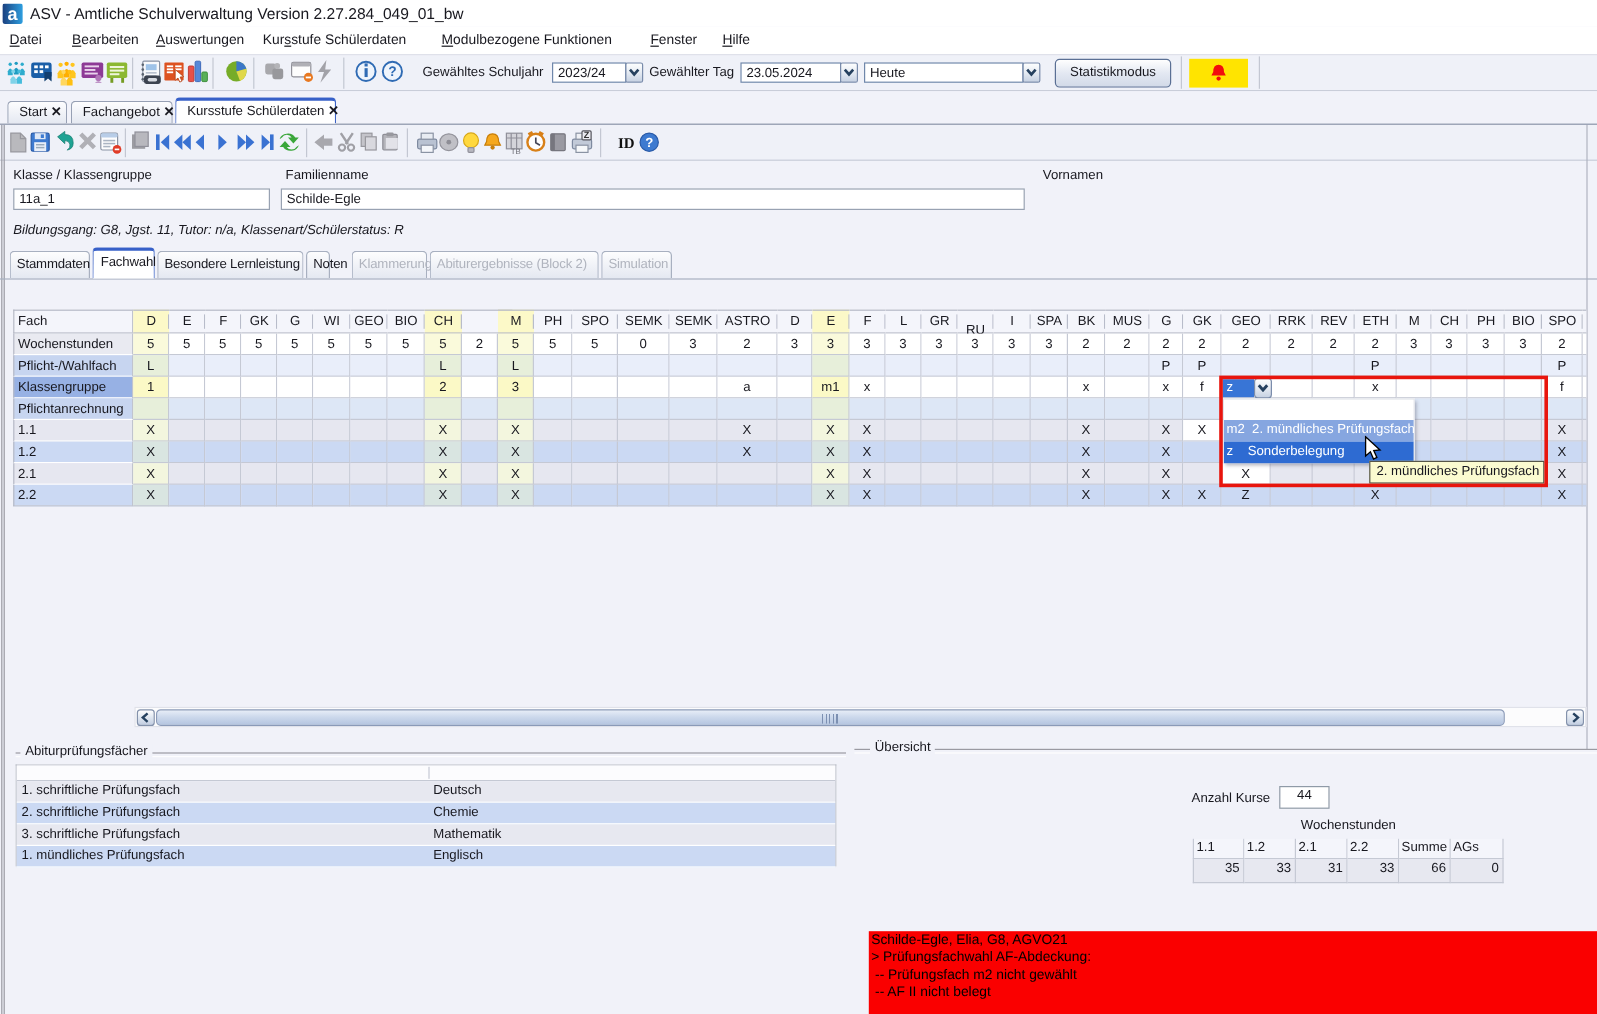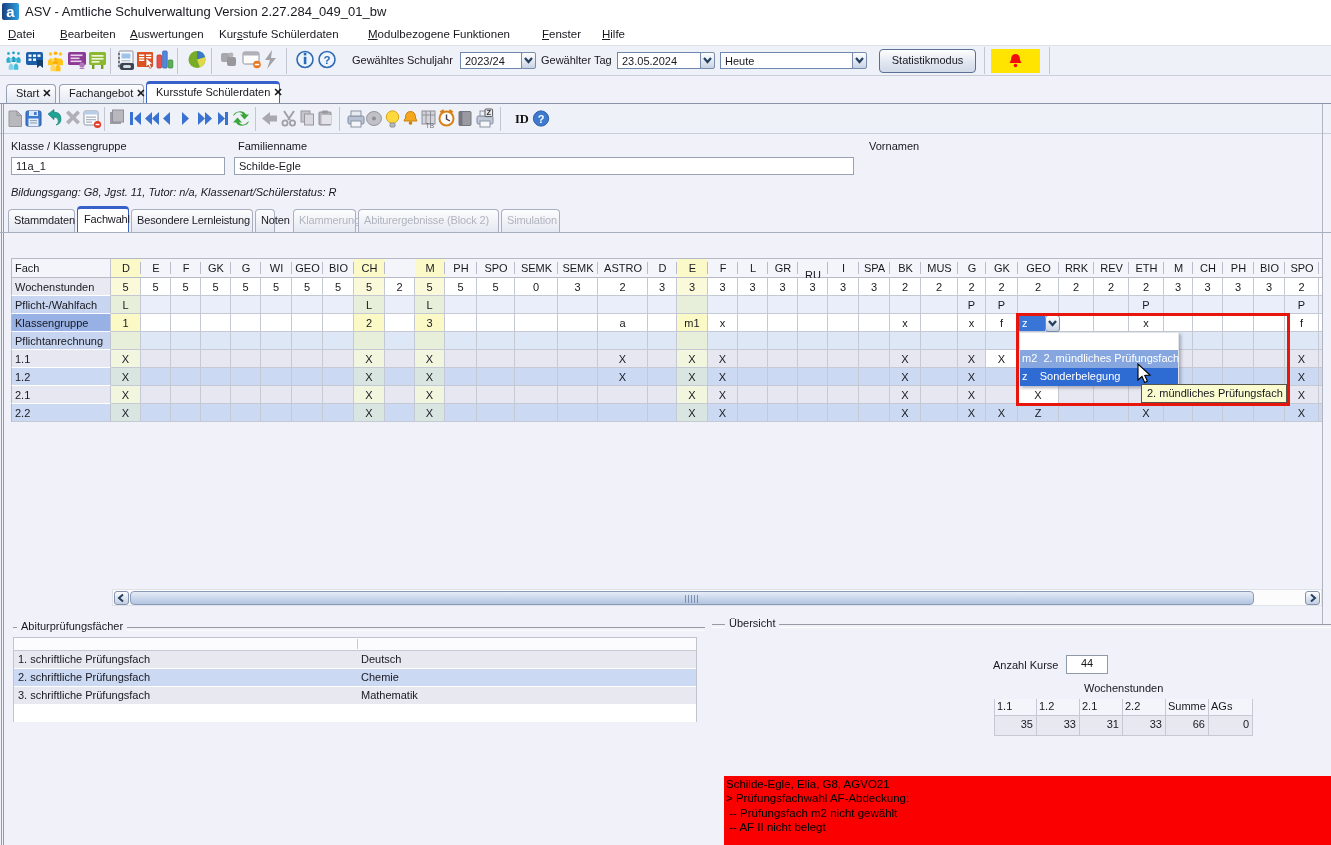--- a/index.html
+++ b/index.html
@@ -644,20 +644,24 @@
         <span style="position:absolute;left:347px;top:2px;">Deutsch</span>
 </div>
 <div style="position:absolute;left:0;top:31px;width:100%;height:18px;background:#cbd9f3;border-bottom:1px solid #fff;box-sizing:border-box;">
 <span style="position:absolute;left:4px;top:2px;">2. schriftliche Prüfungsfach</span>
         <span style="position:absolute;left:347px;top:2px;">Chemie</span>
 </div>
 <div style="position:absolute;left:0;top:49px;width:100%;height:18px;background:#e7e8f0;border-bottom:1px solid #fff;box-sizing:border-box;">
 <span style="position:absolute;left:4px;top:2px;">3. schriftliche Prüfungsfach</span>
         <span style="position:absolute;left:347px;top:2px;">Mathematik</span>
 </div>
+<div style="position:absolute;left:0;top:67px;width:100%;height:18px;background:#cbd9f3;border-bottom:1px solid #fff;box-sizing:border-box;">
+<span style="position:absolute;left:4px;top:2px;">1. mündliches Prüfungsfach</span>
+        <span style="position:absolute;left:347px;top:2px;">Englisch</span>
+</div>
 </div>
 <span style="position:absolute;left:993px;top:659px;">Anzahl Kurse</span>
 <div style="position:absolute;left:1066px;top:655px;width:42px;height:19px;background:#fff;border:1px solid #8f9aa7;box-sizing:border-box;text-align:center;padding-top:1px;">44</div>
 <span style="position:absolute;left:1084px;top:682px;">Wochenstunden</span>
 <div style="position:absolute;left:994px;top:699px;width:259px;height:37px;box-sizing:border-box;">
 <div style="position:absolute;left:0px;top:0;width:43px;height:17px;background:#f4f5fb;border-bottom:1px solid #c5c9d4;border-right:1px solid #c5c9d4;border-left:1px solid #c5c9d4;box-sizing:border-box;padding:1px 0 0 2px;">1.1</div>
 <div style="position:absolute;left:0px;top:17px;width:43px;height:20px;background:#e7e8f0;border-bottom:1px solid #c5c9d4;border-right:1px solid #c5c9d4;border-left:1px solid #c5c9d4;box-sizing:border-box;text-align:right;padding:2px 3px 0 0;">35</div>
 <div style="position:absolute;left:43px;top:0;width:43px;height:17px;background:#f4f5fb;border-bottom:1px solid #c5c9d4;border-right:1px solid #c5c9d4;box-sizing:border-box;padding:1px 0 0 2px;">1.2</div>
 <div style="position:absolute;left:43px;top:17px;width:43px;height:20px;background:#e7e8f0;border-bottom:1px solid #c5c9d4;border-right:1px solid #c5c9d4;box-sizing:border-box;text-align:right;padding:2px 3px 0 0;">33</div>
 <div style="position:absolute;left:86px;top:0;width:43px;height:17px;background:#f4f5fb;border-bottom:1px solid #c5c9d4;border-right:1px solid #c5c9d4;box-sizing:border-box;padding:1px 0 0 2px;">2.1</div>

